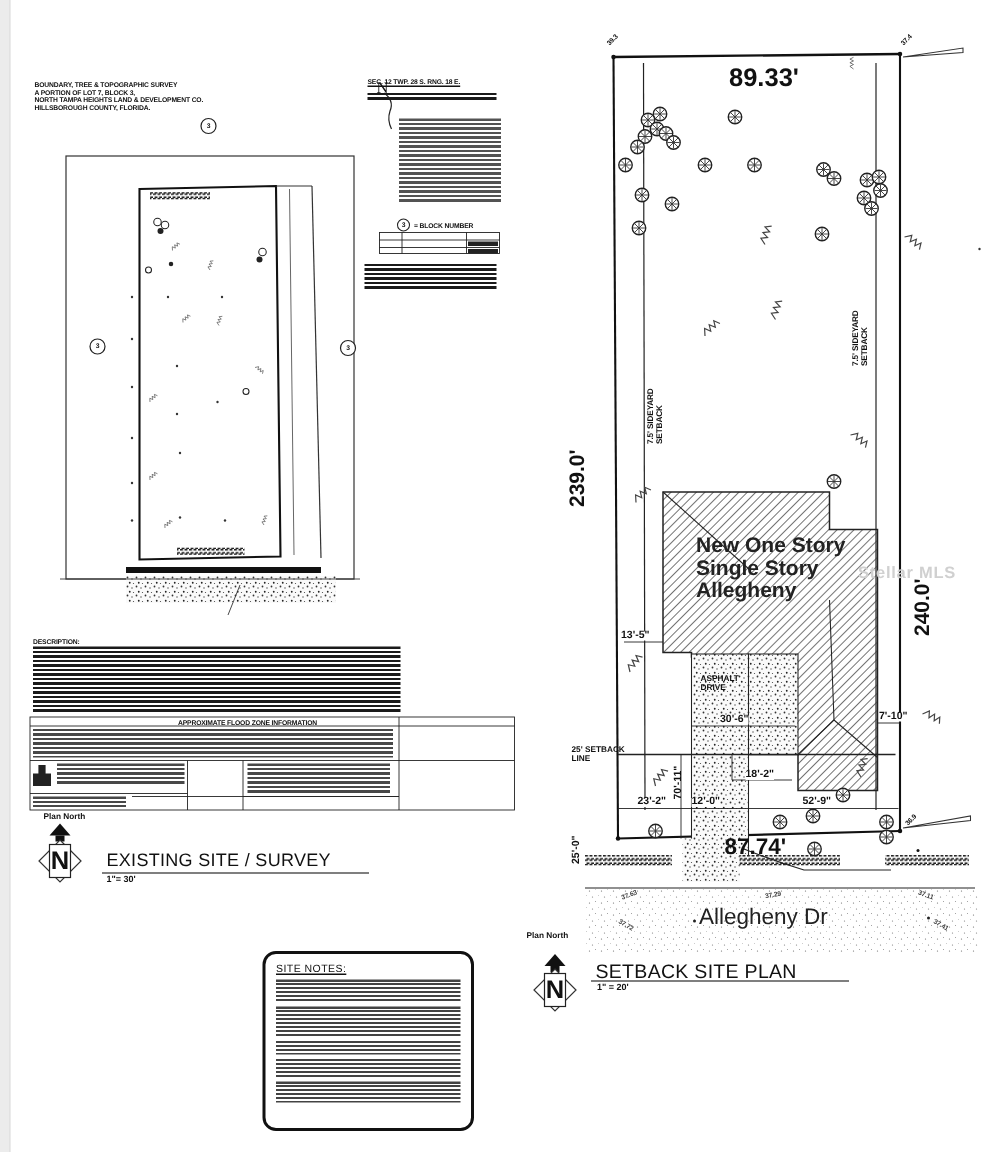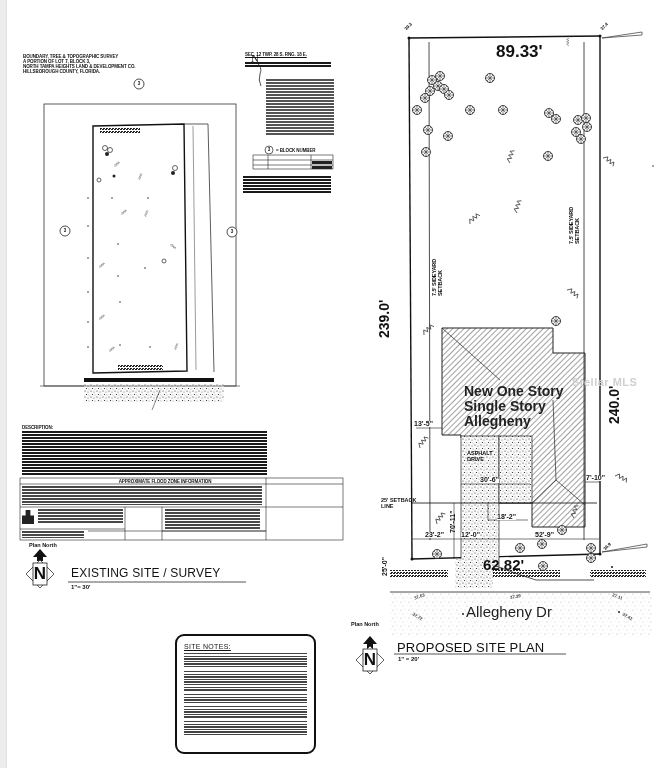--- a/index.html
+++ b/index.html
@@ -337,39 +337,39 @@
 
 <div class="notes-box">
   <div class="notes-title">SITE NOTES:</div>
   <div class="note-para"></div>
   <div class="note-para" style="height:20px;"></div>
   <div class="note-para" style="height:9px;"></div>
   <div class="note-para" style="height:12px;"></div>
   <div class="note-para" style="height:14px;"></div>
 </div>
 
-<div class="abs dim" style="left:486px;top:42px;font-size:17px;margin-left:10px;">89.33'</div>
+<div class="abs dim" style="left:486px;top:42px;font-size:17px;">89.33'</div>
 <div class="abs tiny" style="left:404px;top:24px;transform:rotate(-45deg);">39.3</div>
 <div class="abs tiny" style="left:600px;top:24px;transform:rotate(-45deg);">37.4</div>
 <div class="abs tiny" style="left:603px;top:544px;transform:rotate(-45deg);">36.9</div>
 
 <div class="abs dim" style="left:376px;top:338px;font-size:14px;transform:rotate(-90deg);transform-origin:left top;white-space:nowrap;">239.0'</div>
 
 <div class="abs dim" style="left:606px;top:424px;font-size:14px;transform:rotate(-90deg);transform-origin:left top;white-space:nowrap;">240.0'</div>
 
 <div class="abs tiny" style="left:431px;top:296px;transform:rotate(-90deg);transform-origin:left top;white-space:nowrap;font-size:5.5px;line-height:6px;">
   <div>7.5' SIDEYARD</div>
   <div>SETBACK</div>
 </div>
 <div class="abs tiny" style="left:568px;top:244px;transform:rotate(-90deg);transform-origin:left top;white-space:nowrap;font-size:5.5px;line-height:6px;">
   <div>7.5' SIDEYARD</div>
   <div>SETBACK</div>
 </div>
 
-<div class="abs" style="left:464px;top:356px;font-size:14px;line-height:15px;font-weight:bold;color:#222;margin-top:28px;">
+<div class="abs" style="left:464px;top:356px;font-size:14px;line-height:15px;font-weight:bold;color:#222;">
   <div>New One Story</div>
   <div>Single Story</div>
   <div>Allegheny</div>
 </div>
 <div class="abs" style="left:560px;top:376px;font-size:11px;color:#d0d0d0;font-weight:bold;letter-spacing:0.5px;margin-left:12px;">Stellar MLS</div>
 
 <div class="abs small" style="left:467px;top:450px;">
   <div>ASPHALT</div>
   <div>DRIVE</div>
 </div>
@@ -382,26 +382,26 @@
 <div class="abs small" style="left:425px;top:532px;font-size:7px;background:#fff;">23'-2"</div>
 <div class="abs small" style="left:461px;top:532px;font-size:7px;background:#fff;">12'-0"</div>
 <div class="abs small" style="left:535px;top:532px;font-size:7px;background:#fff;">52'-9"</div>
 <div class="abs small" style="left:382px;top:576px;font-size:7px;transform:rotate(-90deg);transform-origin:left top;white-space:nowrap;">25'-0"</div>
 
 <div class="abs small" style="left:381px;top:497px;">
   <div>25' SETBACK</div>
   <div>LINE</div>
 </div>
 
-<div class="abs dim" style="left:483px;top:556px;font-size:15px;">62.82'</div>
+<div class="abs dim" style="left:483px;top:556px;font-size:15px;">87.74'</div>
 
 <div class="abs tiny" style="left:414px;top:594px;transform:rotate(-20deg);color:#444;">37.63</div>
 <div class="abs tiny" style="left:412px;top:614px;transform:rotate(30deg);color:#444;">37.72</div>
 <div class="abs tiny" style="left:510px;top:594px;transform:rotate(-10deg);color:#444;">37.29</div>
 <div class="abs tiny" style="left:612px;top:594px;transform:rotate(20deg);color:#444;">37.11</div>
 <div class="abs tiny" style="left:622px;top:614px;transform:rotate(30deg);color:#444;">37.41</div>
 
 <div class="abs" style="left:466px;top:603px;font-size:15px;color:#222;">Allegheny Dr</div>
 
 <div class="abs small" style="left:351px;top:621px;">Plan North</div>
 <div class="abs" style="left:363px;top:649px;width:14px;height:22px;font-size:17px;font-weight:bold;text-align:center;line-height:22px;">N</div>
-<div class="abs" style="left:397px;top:640px;font-size:13px;letter-spacing:0.2px;">PROPOSED SITE PLAN</div>
+<div class="abs" style="left:397px;top:640px;font-size:13px;letter-spacing:0.2px;">SETBACK SITE PLAN</div>
 <div class="abs scale" style="left:398px;top:656px;">1" = 20'</div>
 
 </body></html>

